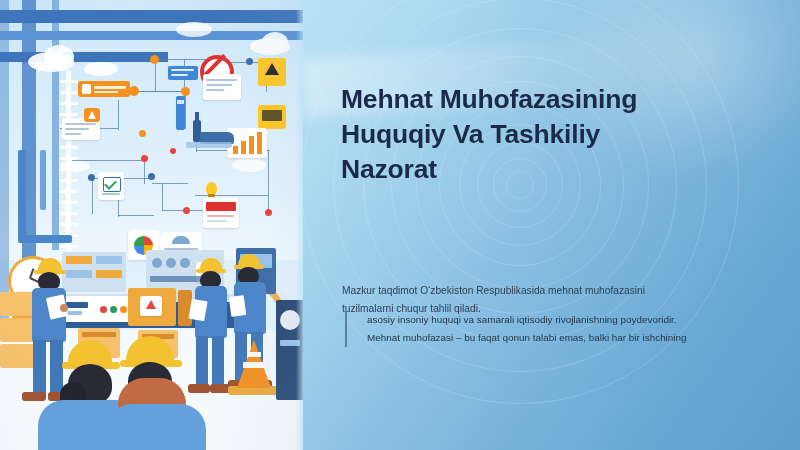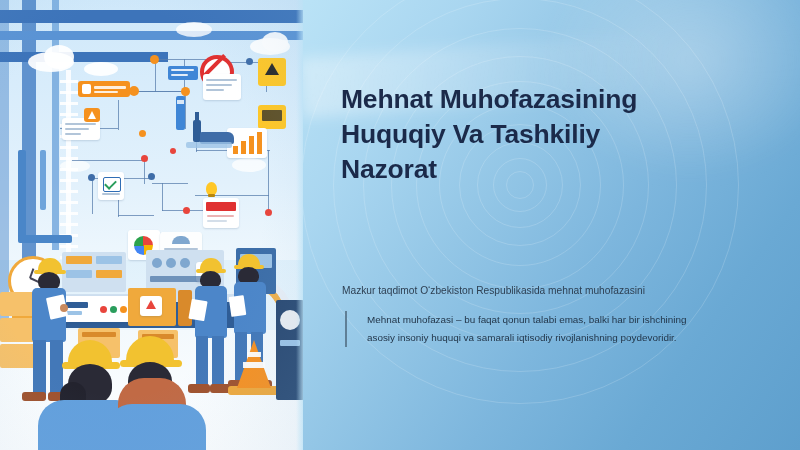--- a/index.html
+++ b/index.html
@@ -190,25 +190,26 @@
   <div class="content">
 
     <div class="title">
       <span class="ln">Mehnat Muhofazasining</span>
       <span class="ln">Huquqiy Va Tashkiliy</span>
       <span class="ln">Nazorat</span>
     </div>
 
     <div class="para">
       <span class="ln">Mazkur taqdimot O‘zbekiston Respublikasida mehnat muhofazasini</span>
+      <span class="ln">tuzilmalarni chuqur tahlil qiladi.</span>
     </div>
 
     <div class="quote">
+      <span class="ln">asosiy insoniy huquqi va samarali iqtisodiy rivojlanishning poydevoridir.</span>
       <span class="ln">Mehnat muhofazasi – bu faqat qonun talabi emas, balki har bir ishchining</span>
-      <span class="ln">asosiy insoniy huquqi va samarali iqtisodiy rivojlanishning poydevoridir.</span>
     </div>
 
   </div>
 
   <div class="art">
     <div class="sky"></div>
 
     <div class="colC"></div>
     <div class="colA"></div>
     <div class="colB"></div>

